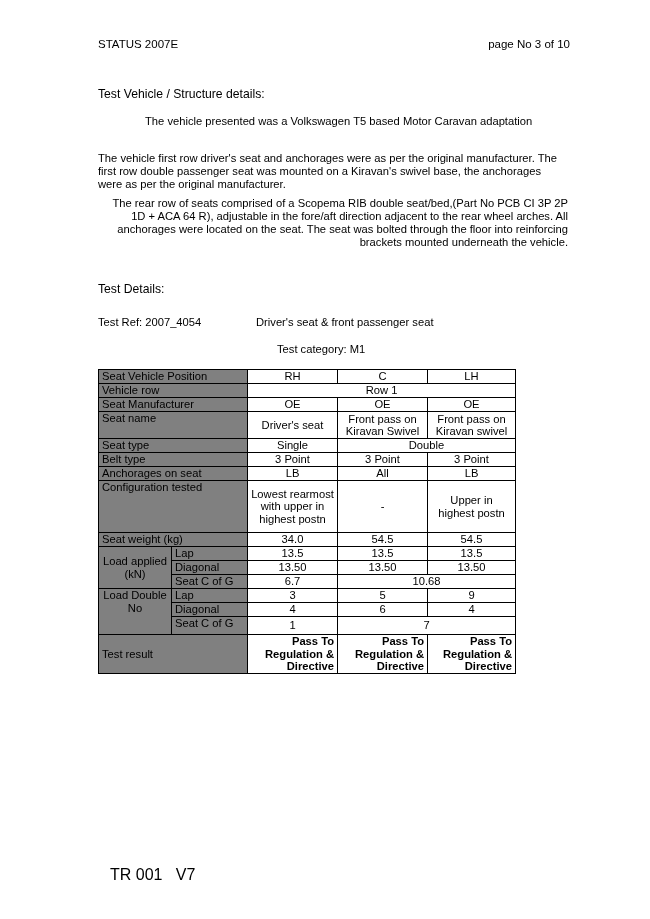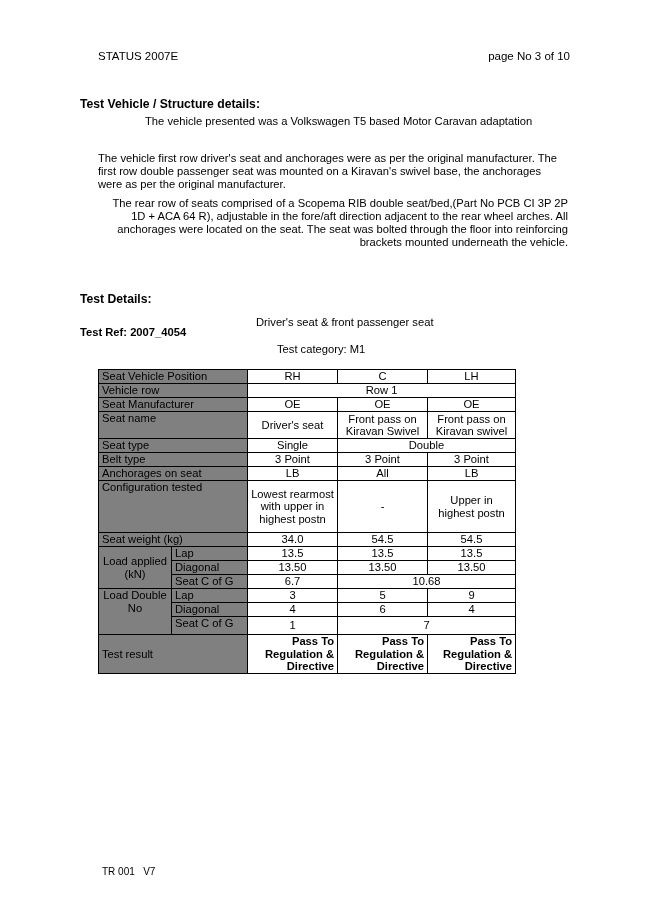--- a/index.html
+++ b/index.html
@@ -1,23 +1,23 @@
 <!DOCTYPE html>
 <html><head>
 <meta charset="utf-8">
 <style>
   html, body { margin: 0; padding: 0; background: #ffffff; }
   body { width: 650px; height: 919px; position: relative; font-family: "Liberation Sans", sans-serif; color: #000; overflow: hidden; }
   .abs { position: absolute; }
-  .hdr { font-size: 11.5px; top: 50px; }
+  .hdr { font-size: 11.5px; top: 38px; }
   .hdr-left { left: 98px; }
   .hdr-right { right: 80px; }
-  .h2 { font-weight: bold; font-size: 12.2px; left: 80px; margin-top: 10px; }
+  .h2 { font-weight: normal; font-size: 12.2px; left: 98px; }
   .p { font-size: 11.2px; left: 98px; width: 470px; line-height: 13px; }
-  .footer { left: 102px; top: 866px; font-size: 10px; white-space: pre; }
+  .footer { left: 110px; top: 866px; font-size: 16px; white-space: pre; }
   table.tt { position: absolute; left: 98px; top: 369px; border-collapse: collapse; font-size: 11.2px; line-height: 12.5px; padding-left: 40px; }
   table.tt td { border: 1px solid #000; padding: 0 3px; height: 13px; }
   table.tt td.g { background: #808080; text-align: left; vertical-align: top; }
   table.tt td.gc { background: #808080; text-align: center; vertical-align: middle; }
   table.tt td.w { text-align: center; vertical-align: middle; }
   table.tt td.b { font-weight: bold; text-align: right; }
   .c0 { width: 73px; } .c1 { width: 76px; } .c2 { width: 90px; } .c3 { width: 90px; } .c4 { width: 88px; }
 </style>
 </head>
 <body>

